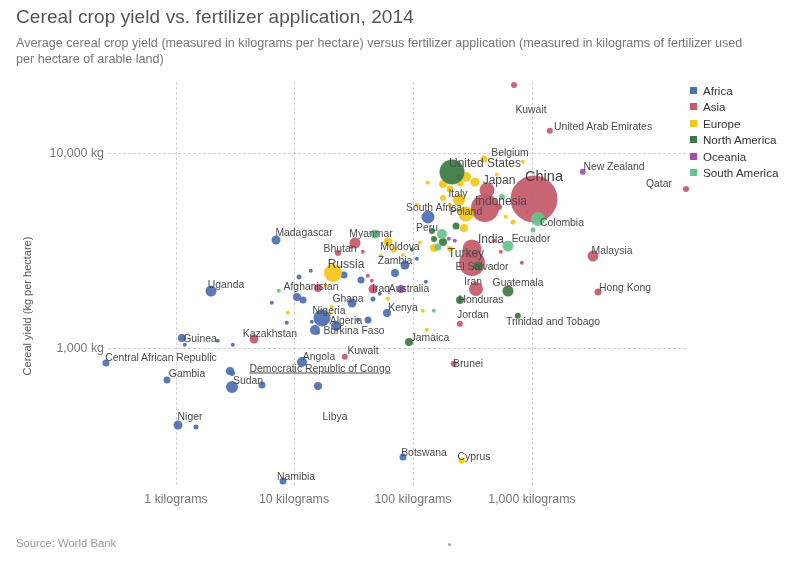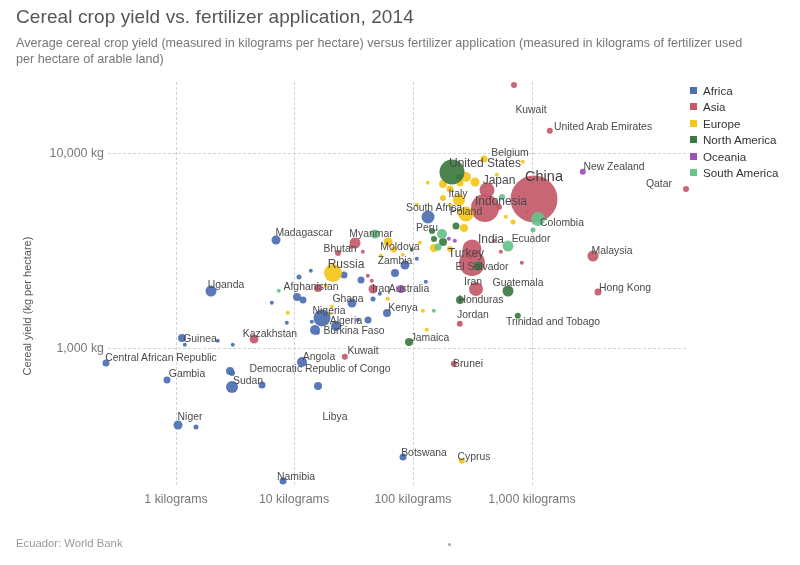--- a/index.html
+++ b/index.html
@@ -359,21 +359,21 @@
         <div class="pt-label" style="left: 346px; top: 320px;">Algeria</div>
         <div class="pt-label" style="left: 354px; top: 330px;">Burkina Faso</div>
         <div class="pt-label" style="left: 473px; top: 314px;">Jordan</div>
         <div class="pt-label" style="left: 553px; top: 321px;">Trinidad and Tobago</div>
         <div class="pt-label" style="left: 200px; top: 338px;">Guinea</div>
         <div class="pt-label" style="left: 270px; top: 333px;">Kazakhstan</div>
         <div class="pt-label" style="left: 430px; top: 337px;">Jamaica</div>
         <div class="pt-label" style="left: 161px; top: 357px;">Central African Republic</div>
         <div class="pt-label" style="left: 319px; top: 356px;">Angola</div>
         <div class="pt-label" style="left: 363px; top: 350px;">Kuwait</div>
-        <div class="pt-label" style="left: 320px; top: 368px;">Democratic Republic of Congo</div>
+        <div class="pt-label" style="left: 320px; top: 368px; text-decoration: underline;">Democratic Republic of Congo</div>
         <div class="pt-label" style="left: 468px; top: 363px;">Brunei</div>
         <div class="pt-label" style="left: 187px; top: 373px;">Gambia</div>
         <div class="pt-label" style="left: 248px; top: 380px; text-align: right;">Sudan</div>
         <div class="pt-label" style="left: 335px; top: 380px; margin-top: 36px;">Libya</div>
         <div class="pt-label" style="left: 190px; top: 416px;">Niger</div>
         <div class="pt-label" style="left: 424px; top: 452px;">Botswana</div>
         <div class="pt-label" style="left: 474px; top: 456px;">Cyprus</div>
         <div class="pt-label" style="left: 296px; top: 476px;">Namibia</div>
       </div>
 
@@ -400,15 +400,15 @@
       <div class="legend-row">
         <span class="legend-swatch" style="background: rgb(155, 81, 184);"></span>
         <span class="legend-text">Oceania</span>
       </div>
       <div class="legend-row">
         <span class="legend-swatch" style="background: rgb(104, 194, 138);"></span>
         <span class="legend-text">South America</span>
       </div>
     </div>
 
-  <div class="source">Ecuador: World Bank</div>
+  <div class="source">Source: World Bank</div>
   <div class="stray-dot" style="left:448px; top:543px; width:3px; height:3px;"></div>
 </div>
 
 </body></html>

